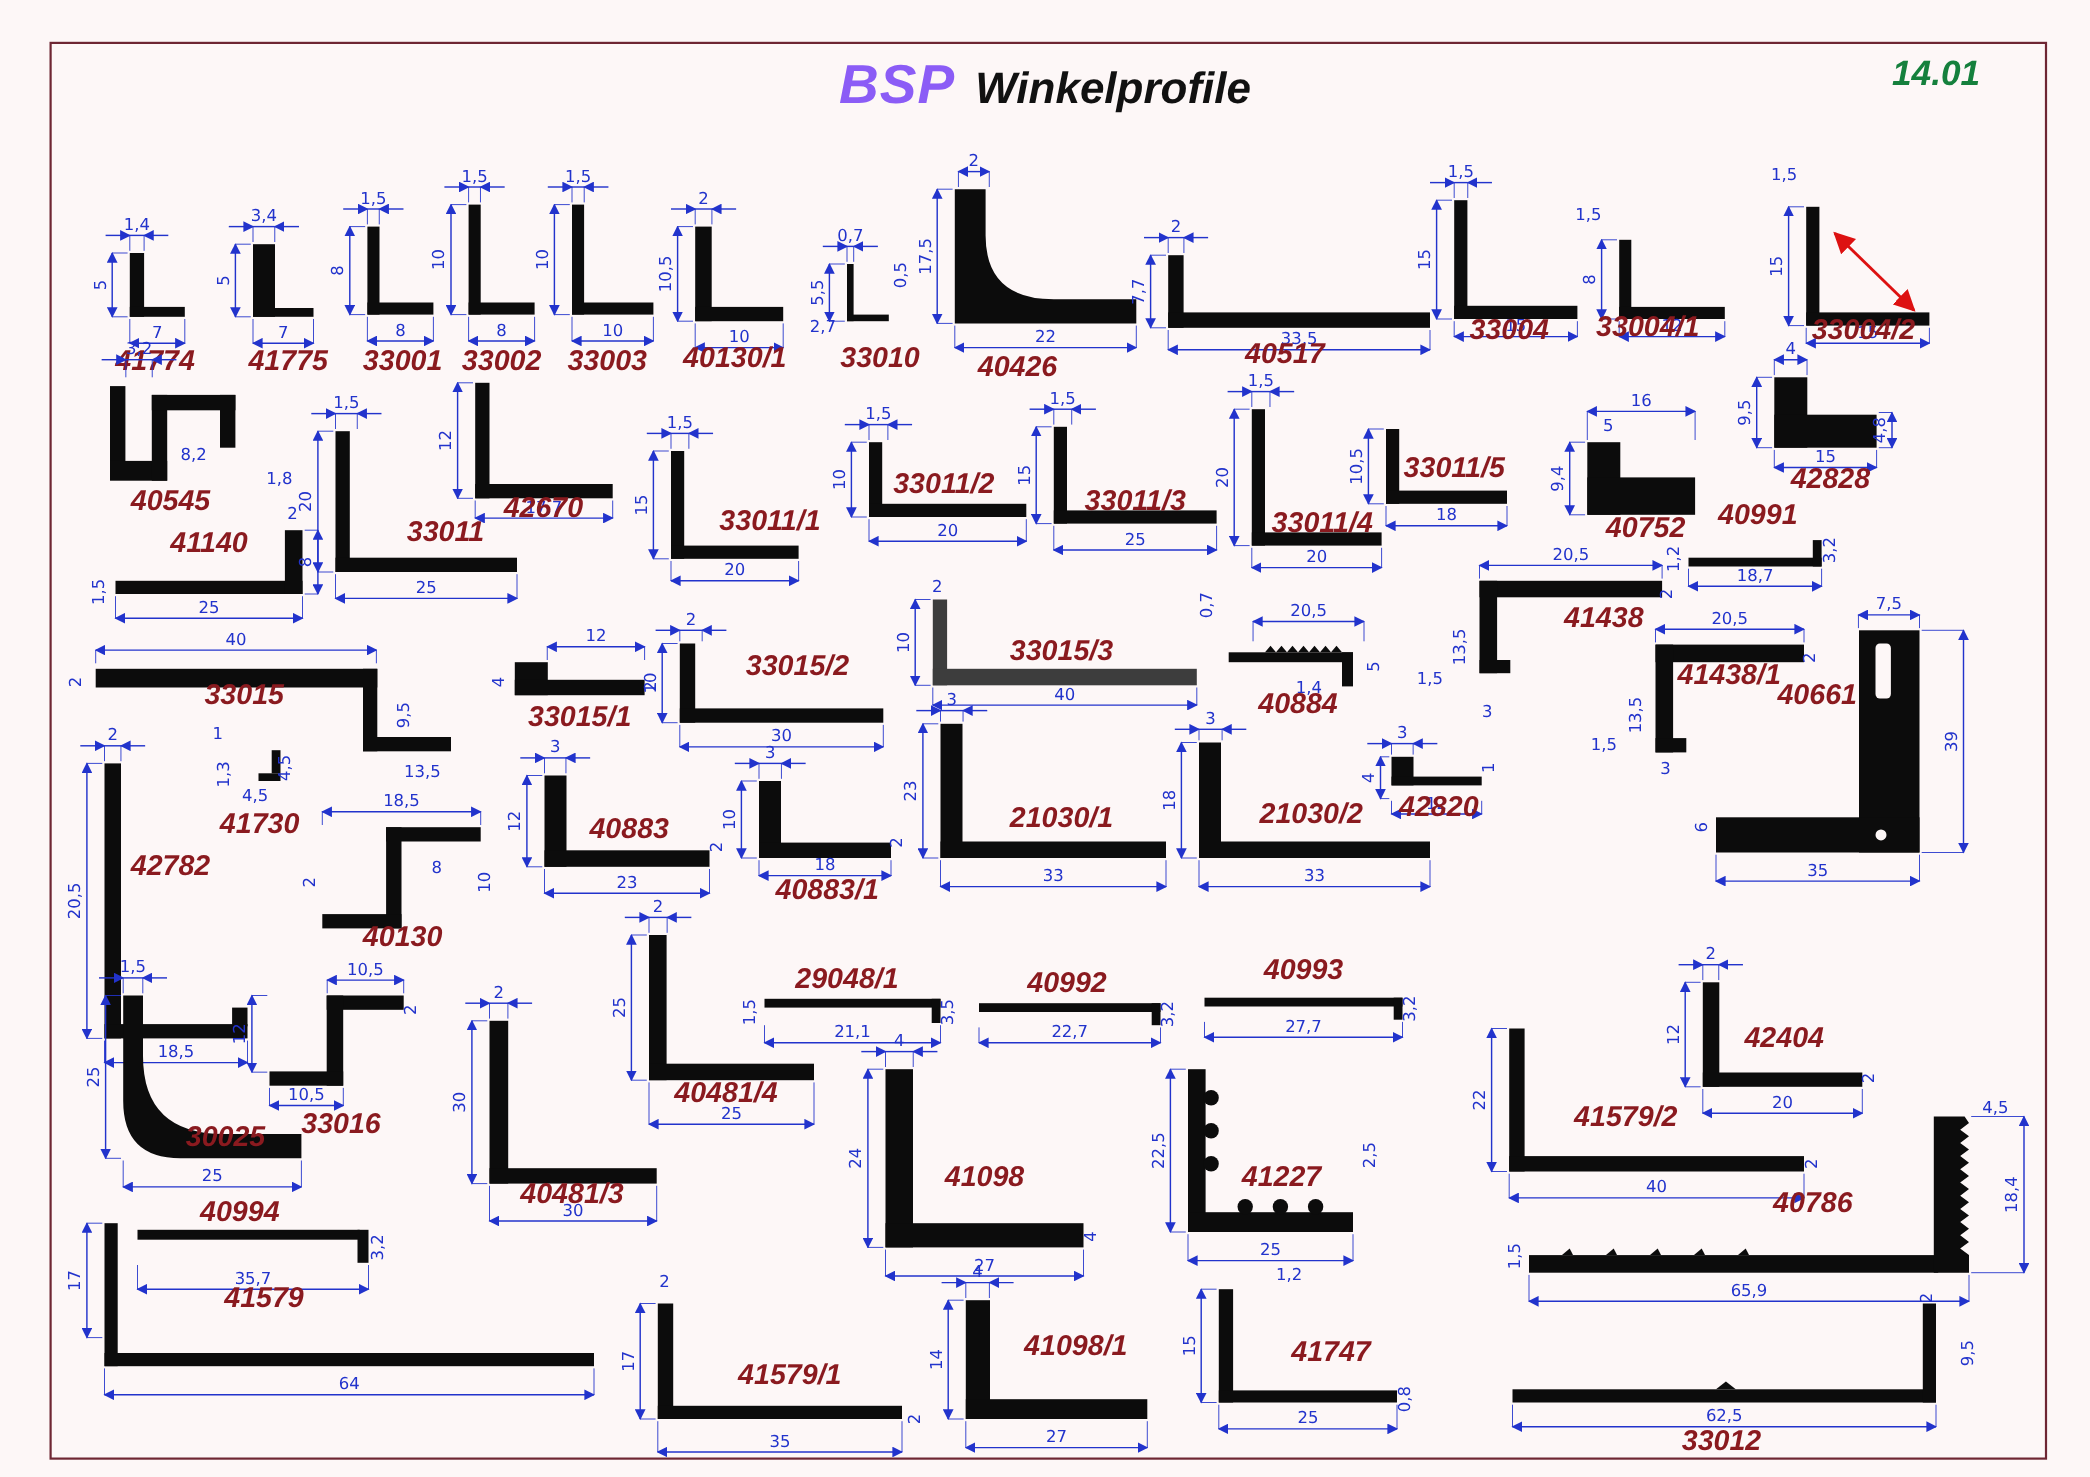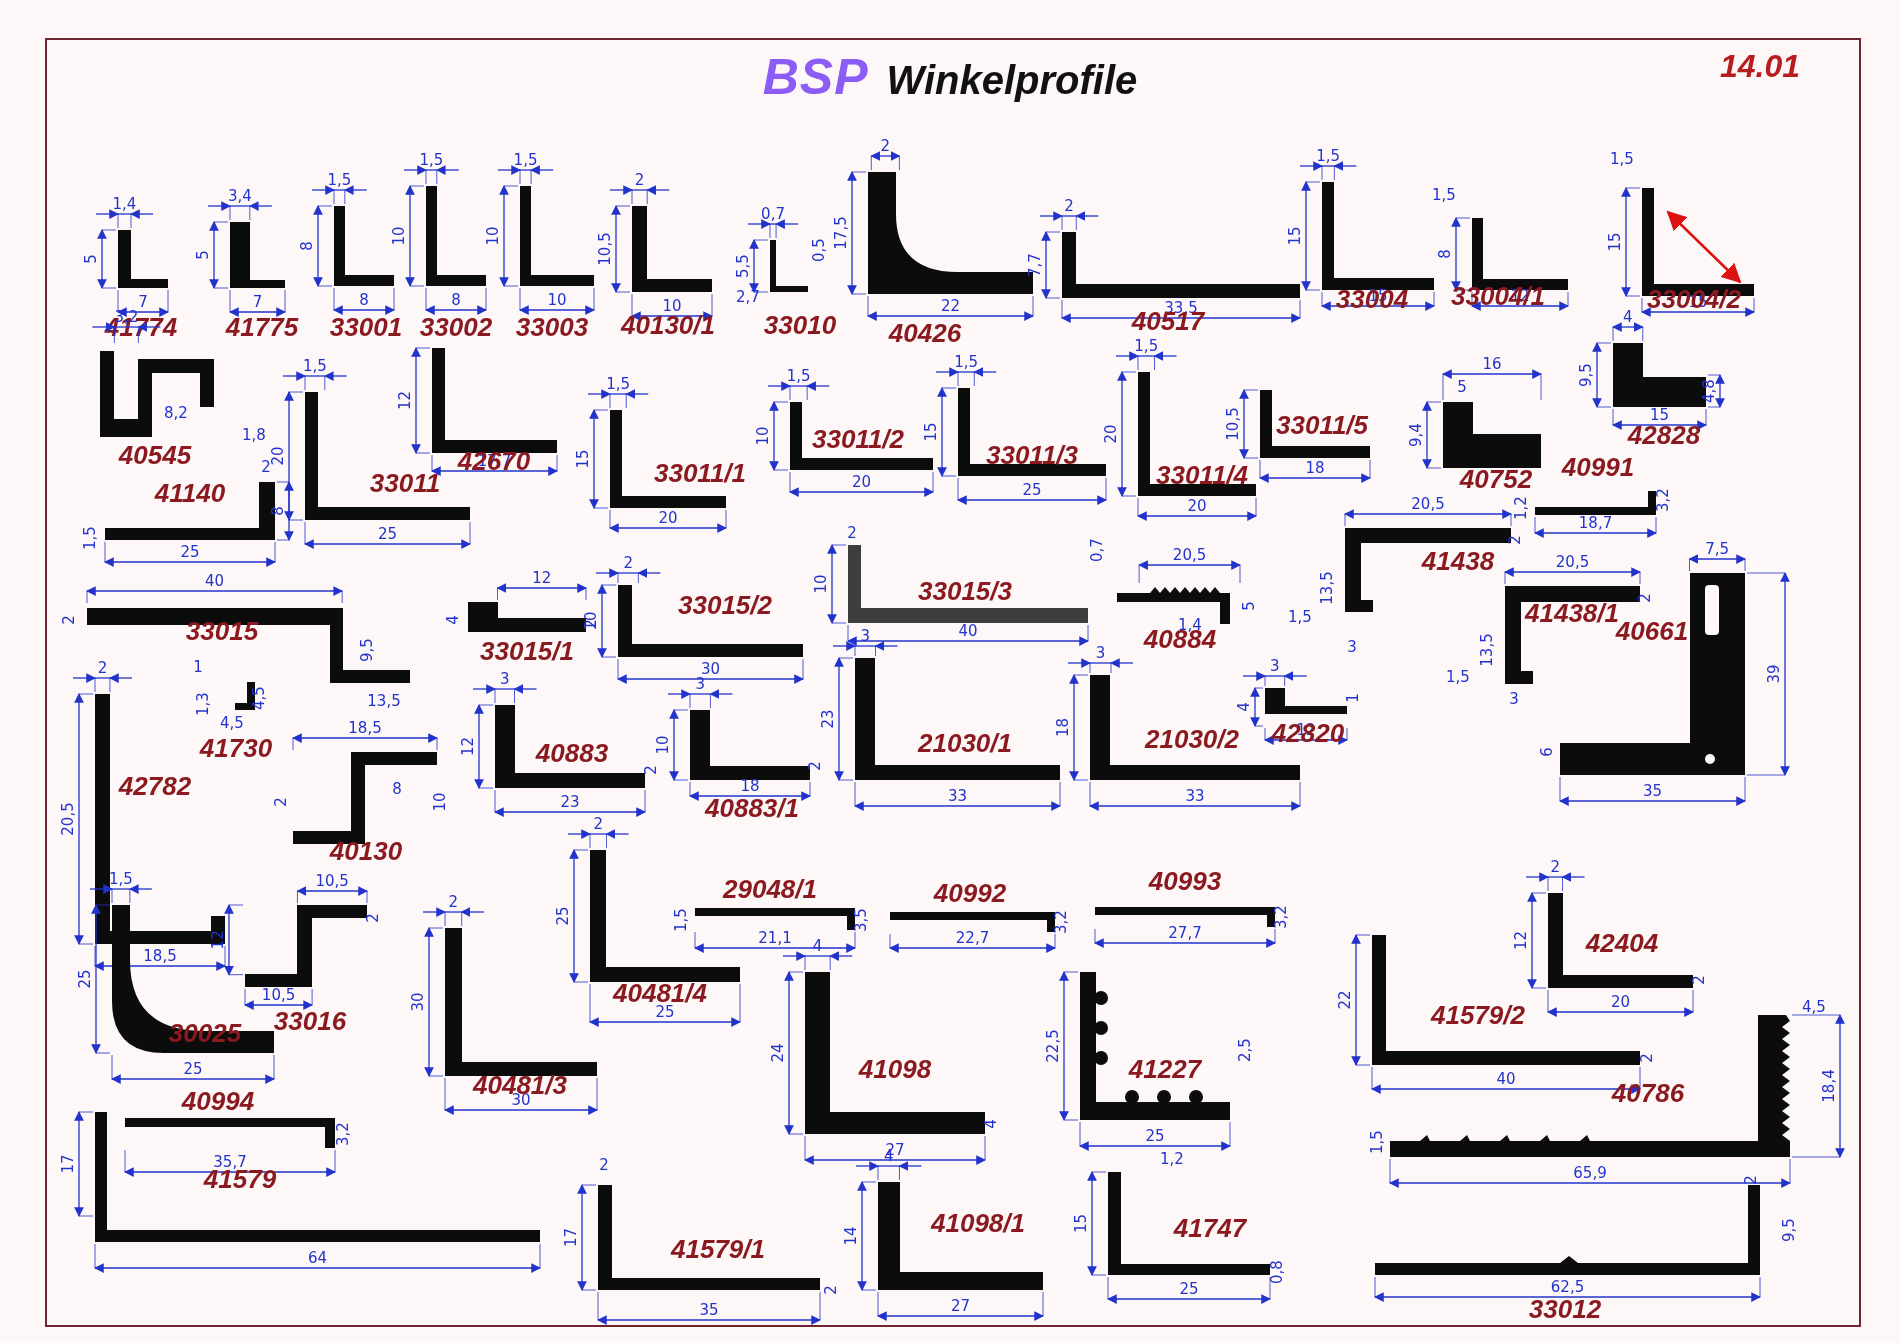--- a/index.html
+++ b/index.html
@@ -1,21 +1,21 @@
 <!DOCTYPE html>
 <html><head>
 <meta charset="utf-8">
 <style>
   html,body{margin:0;padding:0;background:#fdf7f7;font-family:"Liberation Sans",sans-serif;}
   #page{position:relative;width:1900px;height:1343px;background:#fdf7f7;overflow:hidden;}
   #frame{position:absolute;left:45px;top:38px;width:1812px;height:1285px;border:2px solid #6e2633;}
   #titlebar{position:absolute;left:0;top:48px;width:1900px;text-align:center;pointer-events:none;}
   #brand{font:italic bold 50px "Liberation Sans",sans-serif;color:#8b5cf6;letter-spacing:1px;}
   #title{font:italic bold 40px "Liberation Sans",sans-serif;color:#111;margin-left:18px;margin-top:26px;}
-  #pagenum{position:absolute;left:1720px;top:48px;font:italic bold 32px "Liberation Sans",sans-serif;color:#b91c1c;}
+  #pagenum{position:absolute;left:1720px;top:48px;font:italic bold 32px "Liberation Sans",sans-serif;color:#15803d;}
   svg text.dimtext{font:15px "DejaVu Sans",sans-serif;fill:#2233cc;}
   svg text.plabel{font:italic bold 26px "Liberation Sans",sans-serif;fill:#8a1a1f;}
 </style>
 </head>
 <body>
 
 <div id="page">
   <div id="frame"></div>
   <div id="titlebar">
     <span id="brand">BSP</span><span id="title">Winkelprofile</span>

